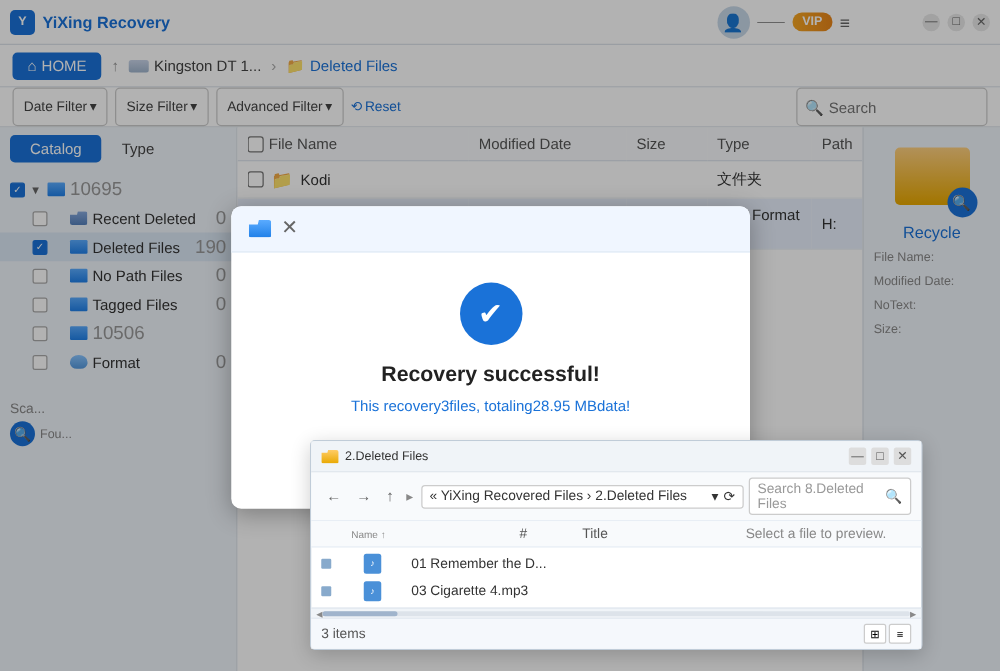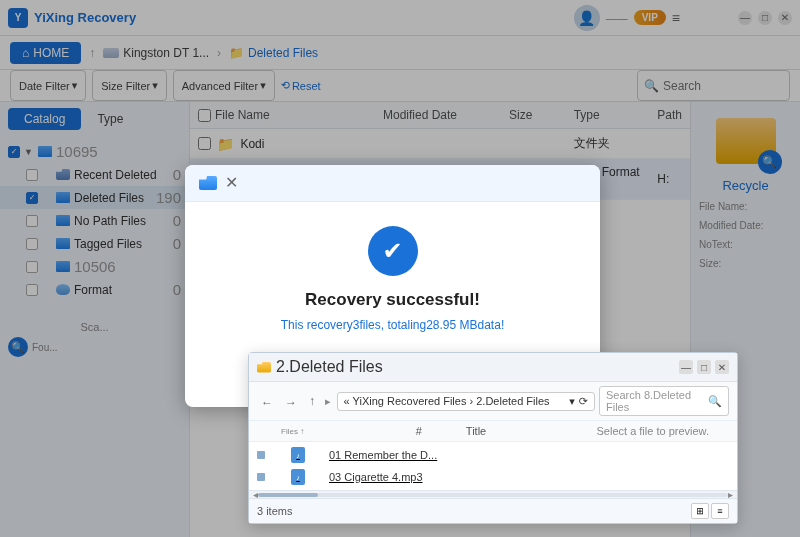--- a/index.html
+++ b/index.html
@@ -118,35 +118,35 @@
       top: 352px;
       left: 248px;
       width: 490px;
       background: #fff;
       border: 1px solid #c0ccd8;
       border-radius: 4px;
       box-shadow: 0 4px 16px rgba(0,0,0,0.2);
       z-index: 300;
     }
     .explorer-titlebar { background: #f0f4f8; padding: 5px 8px; display: flex; align-items: center; gap: 6px; border-bottom: 1px solid #dde3ea; }
-    .explorer-title { font-size: 16px; color: #333; flex: 1; display: flex; align-items: center; gap: 5px; }
+    .explorer-title { font-size: 10px; color: #333; flex: 1; display: flex; align-items: center; gap: 5px; }
     .explorer-folder-icon { width: 14px; height: 11px; background: linear-gradient(#ffcc66, #e8a800); border-radius: 2px; clip-path: polygon(0 25%, 35% 25%, 40% 0%, 100% 0%, 100% 100%, 0 100%); }
     .explorer-win-btns { display: flex; gap: 4px; }
     .explorer-win-btn { width: 14px; height: 14px; border: none; background: #ddd; border-radius: 2px; cursor: pointer; font-size: 10px; display: flex; align-items: center; justify-content: center; color: #555; }
     .explorer-nav { background: #f8fafc; padding: 4px 8px; display: flex; align-items: center; gap: 4px; border-bottom: 1px solid #e8eef5; }
     .explorer-nav-btn { background: none; border: none; cursor: pointer; color: #666; font-size: 12px; padding: 1px 4px; }
     .address-bar { flex: 1; background: #fff; border: 1px solid #ccc; border-radius: 3px; padding: 2px 6px; display: flex; align-items: center; gap: 4px; font-size: 11px; color: #333; }
     .search-explorer { width: 130px; background: #fff; border: 1px solid #ccc; border-radius: 3px; padding: 2px 6px; font-size: 11px; display: flex; align-items: center; gap: 4px; color: #999; }
     .explorer-columns { display: flex; align-items: center; padding: 2px 8px; border-bottom: 1px solid #e8eef5; background: #f8fafc; gap: 0; }
     .exp-col { font-size: 11px; color: #555; font-weight: 500; padding: 2px 4px; }
     .exp-col-name { flex: 3; }
     .exp-col-hash { flex: 1; }
     .exp-col-title { flex: 3; }
     .explorer-files { padding: 2px 0; }
-    .explorer-file { display: flex; align-items: center; padding: 3px 8px; gap: 24px; cursor: pointer; text-decoration: underline; }
+    .explorer-file { display: flex; align-items: center; padding: 3px 8px; gap: 24px; cursor: pointer; }
     .mp3-icon { width: 14px; height: 16px; background: #4a90d8; border-radius: 2px; display: flex; align-items: center; justify-content: center; color: #fff; font-size: 7px; font-weight: bold; flex-shrink: 0; }
     .file-name { font-size: 11px; color: #333; flex: 1; }
     .explorer-statusbar { padding: 4px 8px; border-top: 1px solid #e0e6ee; display: flex; align-items: center; justify-content: space-between; background: #f5f8fc; }
     .status-items { font-size: 11px; color: #555; }
     .explorer-view-btns { display: flex; gap: 2px; }
     .view-btn { width: 18px; height: 16px; border: 1px solid #ccc; background: #fff; border-radius: 2px; cursor: pointer; font-size: 9px; display: flex; align-items: center; justify-content: center; }
     .scrollbar-area { height: 8px; background: #f0f4f8; border-top: 1px solid #e0e6ee; display: flex; align-items: center; padding: 0 4px; }
     .scrollbar-track { flex: 1; height: 4px; background: #dde3ea; border-radius: 2px; }
     .scrollbar-thumb { width: 60px; height: 4px; background: #a0b4cc; border-radius: 2px; }
     .select-preview { font-size: 11px; color: #888; margin-left: auto; padding-right: 20px; }
@@ -270,21 +270,21 @@
 
       <div class="tree-item tree-item-sub">
         <div class="tree-checkbox"></div>
         <span style="width:10px;"></span>
         <div class="tree-folder" style="background:linear-gradient(#88c4ff, #5599dd);width:14px;height:11px;border-radius:50% 50% 40% 40%;clip-path:none;"></div>
         <span class="tree-label">Format</span>
         <span class="tree-count">0</span>
       </div>
     </div>
     <div style="padding: 6px 8px; margin-top: 10px;">
-      <div style="font-size:11px;color:#888;margin-bottom:4px;text-align:center;">Sca...</div>
+      <div style="font-size:11px;color:#888;margin-bottom:4px;">Sca...</div>
       <div style="display:flex;align-items:center;gap:4px;">
         <div style="width:20px;height:20px;background:#1a72d8;border-radius:50%;display:flex;align-items:center;justify-content:center;color:#fff;font-size:11px;">🔍</div>
         <span style="font-size:10px;color:#888;">Fou...</span>
       </div>
     </div>
   </div>
 
   <div id="content-area">
     <table class="file-table">
       <thead>
@@ -401,21 +401,21 @@
       <span>⟳</span>
     </div>
     <div class="search-explorer">
       <span>Search 8.Deleted Files</span>
       <span style="margin-left:auto;">🔍</span>
     </div>
   </div>
   <div class="explorer-columns">
     <span style="width:20px;"></span>
     <span class="exp-col exp-col-name sort-arrow">
-      <span>Files</span>
+      <span>Name</span>
       <span> ↑</span>
     </span>
     <span class="exp-col exp-col-hash">#</span>
     <span class="exp-col exp-col-title">Title</span>
     <span class="select-preview">Select a file to preview.</span>
   </div>
   <div class="explorer-files">
     <div class="explorer-file">
       <span style="width:8px;height:8px;background:#88aacc;border-radius:1px;display:inline-block;flex-shrink:0;margin-right:2px;"></span>
       <div class="mp3-icon">♪</div>

